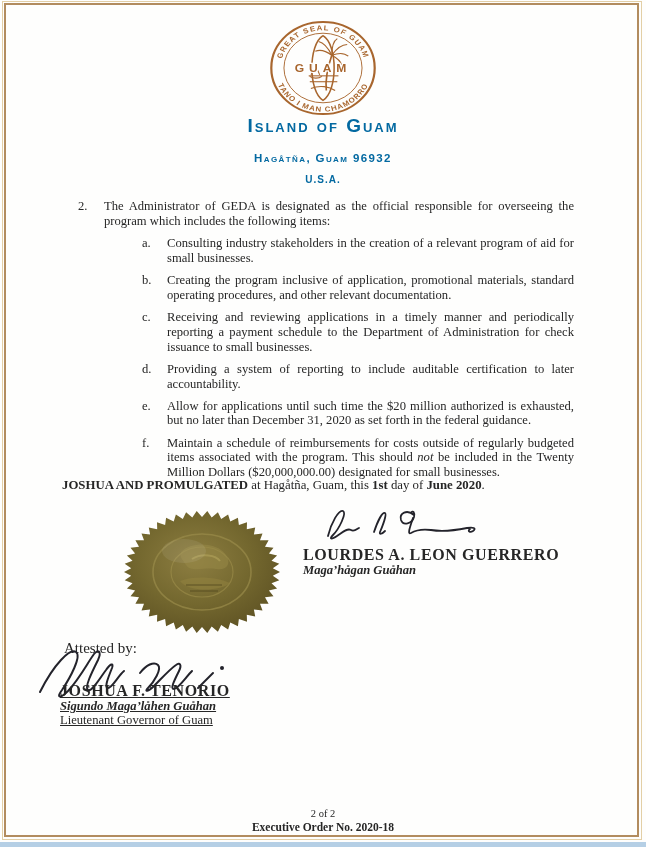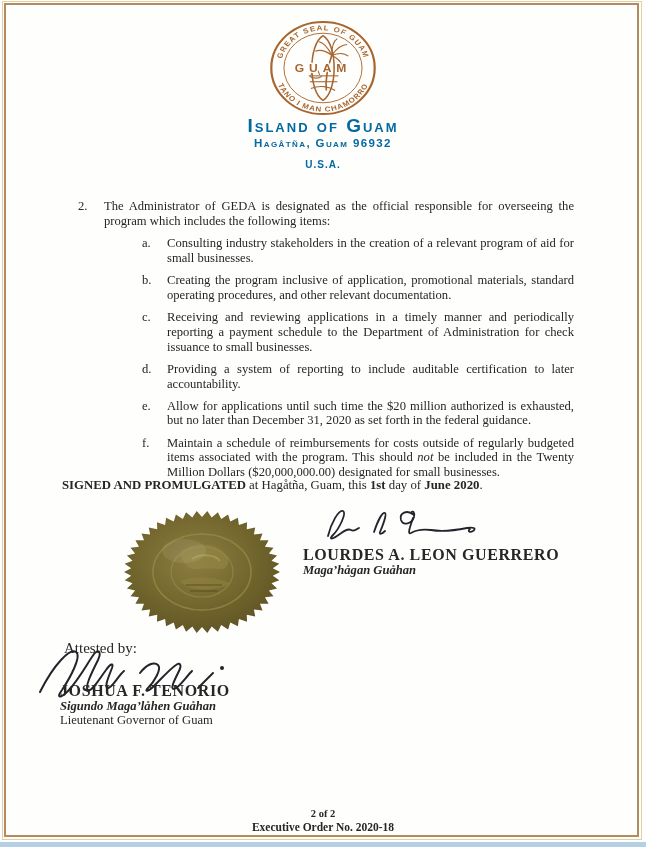--- a/index.html
+++ b/index.html
@@ -20,21 +20,21 @@
   .bottom-strip {
     position:absolute; left:0; right:0; bottom:0; height:5px;
     background:#b5cfe5;
   }
   
   .seal-top { position:absolute; left:268px; top:19px; }
   .org-block { position:absolute; left:0; right:0; top:116px; text-align:center;
     font-family:"Liberation Sans", sans-serif; color:#0369a1; }
   .org1 { font-size:19px; font-weight:bold; font-variant:small-caps; letter-spacing:2px; line-height:1.05; }
   .org2 { font-size:13.5px; font-weight:bold; font-variant:small-caps; letter-spacing:1.6px; line-height:1.15; margin-top:2px; }
-  .org3 { font-size:11.5px; font-weight:bold; font-variant:small-caps; letter-spacing:1.4px; line-height:1.2; margin-top:1px; }
+  .org3 { font-size:11.5px; font-weight:bold; font-variant:small-caps; letter-spacing:1.4px; line-height:1.2; margin-top:16px; }
   .org4 { font-size:10px; font-weight:bold; letter-spacing:1px; line-height:1.2; margin-top:8px; }
   
   .body-text { position:absolute; left:78px; top:199px; width:496px;
     font-size:12.6px; line-height:14.7px; }
   .num-item { display:flex; }
   .num-col { width:26px; flex:0 0 26px; }
   .item-text { flex:1; text-align:justify; }
   .subitems { margin-left:64px; margin-top:8px; }
   .subitem { display:flex; margin-bottom:7.5px; }
   .sub-label { width:25px; flex:0 0 25px; }
@@ -44,24 +44,24 @@
   .b { font-weight:bold; }
   .i { font-style:italic; }
   
   .gold-seal { position:absolute; left:122px; top:511px; }
   .gov-sig { position:absolute; left:318px; top:501px; }
   .gov-block { position:absolute; left:303px; top:548px; font-size:12.6px; line-height:14.5px; }
   .sig-name { font-weight:bold; letter-spacing:0.6px; font-size:16px; }
   .sig-title-ch { font-weight:bold; font-style:italic; }
   .attested { position:absolute; left:64px; top:640px; font-size:15px; }
   .ltgov-sig { position:absolute; left:36px; top:644px; }
-  .ltgov-block { position:absolute; left:60px; top:684px; font-size:12.6px; line-height:14.5px; }
+  .ltgov-block { position:absolute; left:60px; top:684px; font-size:12.6px; line-height:14.5px;text-decoration:underline; }
   
   .footer { position:absolute; left:0; right:0; top:808px; text-align:center; line-height:1.2; }
-  .footer-page { font-size:10.5px; font-weight:bold; }
+  .footer-page { font-size:10.5px; font-weight:normal; }
   .footer-order { font-size:11.5px; font-weight:bold; }
   svg text { font-family:"Liberation Sans", sans-serif; }
 </style>
 </head>
 <body>
 
 <div id="page">
 
   <div class="frame-outer"></div>
   <div class="frame-inner"></div>
@@ -135,21 +135,21 @@
         <div class="sub-label">e.</div>
         <div class="item-text">Allow for applications until such time the $20 million authorized is exhausted, but no later than December 31, 2020 as set forth in the federal guidance.</div>
       </div>
       <div class="subitem">
         <div class="sub-label">f.</div>
         <div class="item-text"><span>Maintain a schedule of reimbursements for costs outside of regularly budgeted items associated with the program.  This should </span><span class="i">not</span><span> be included in the Twenty Million Dollars ($20,000,000.00) designated for small businesses.</span></div>
       </div>
     </div>
   </div>
 
-  <div class="promulgation"><span class="b">SIGNED AND PROMULGATED</span><span> at Hagåtña, Guam, this </span><span class="b">1st</span><span> day of </span><span class="b">June 2020</span><span>.</span></div>
+  <div class="promulgation"><span class="b">JOSHUA AND PROMULGATED</span><span> at Hagåtña, Guam, this </span><span class="b">1st</span><span> day of </span><span class="b">June 2020</span><span>.</span></div>
 
   <svg class="gold-seal" width="160" height="124" viewBox="0 0 160 124">
     <defs>
       <radialGradient id="goldGrad" cx="45%" cy="40%" r="65%">
         <stop offset="0%" stop-color="#8d7e41"></stop>
         <stop offset="55%" stop-color="#74682f"></stop>
         <stop offset="100%" stop-color="#5e5223"></stop>
       </radialGradient>
     </defs>
     <polygon fill="url(#goldGrad)" points="158.0,61.0 150.8,64.8 157.3,69.3 149.5,72.2 155.1,77.5 146.9,79.4 151.5,85.3 143.0,86.3 146.6,92.7 138.0,92.7 140.5,99.5 131.9,98.5 133.2,105.6 124.8,103.7 125.0,110.8 116.9,108.0 115.9,115.2 108.3,111.4 106.1,118.5 99.2,114.0 95.9,120.7 89.7,115.5 85.3,121.9 80.0,116.0 74.7,121.9 70.3,115.5 64.1,120.7 60.8,114.0 53.9,118.5 51.7,111.4 44.1,115.2 43.1,108.0 35.0,110.8 35.2,103.7 26.8,105.6 28.1,98.5 19.5,99.5 22.0,92.7 13.4,92.7 17.0,86.3 8.5,85.3 13.1,79.4 4.9,77.5 10.5,72.2 2.7,69.3 9.2,64.8 2.0,61.0 9.2,57.2 2.7,52.7 10.5,49.8 4.9,44.5 13.1,42.6 8.5,36.7 17.0,35.7 13.4,29.3 22.0,29.3 19.5,22.5 28.1,23.5 26.8,16.4 35.2,18.3 35.0,11.2 43.1,14.0 44.1,6.8 51.7,10.6 53.9,3.5 60.8,8.0 64.1,1.3 70.3,6.5 74.7,0.1 80.0,6.0 85.3,0.1 89.7,6.5 95.9,1.3 99.2,8.0 106.1,3.5 108.3,10.6 115.9,6.8 116.9,14.0 125.0,11.2 124.8,18.3 133.2,16.4 131.9,23.5 140.5,22.5 138.0,29.3 146.6,29.3 143.0,35.7 151.5,36.7 146.9,42.6 155.1,44.5 149.5,49.8 157.3,52.7 150.8,57.2"></polygon>

